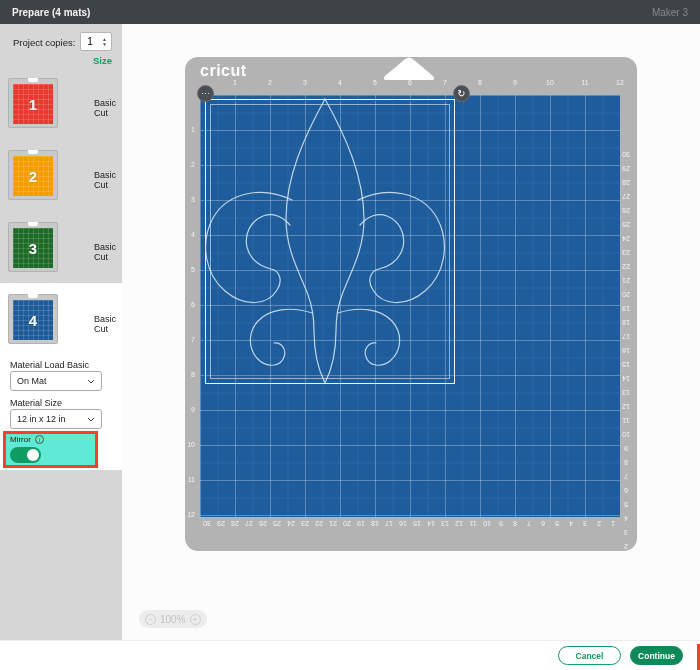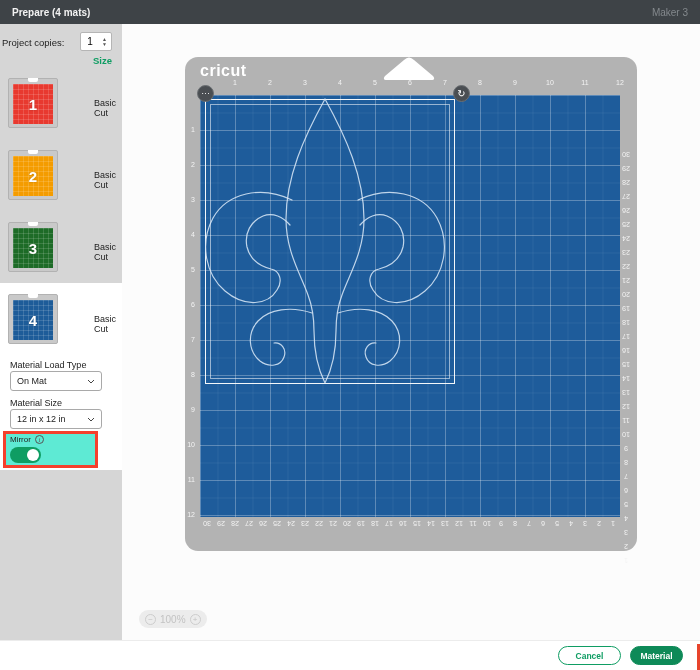--- a/index.html
+++ b/index.html
@@ -9,21 +9,21 @@
   
   .topbar { position:absolute; left:0; top:0; width:700px; height:24px;
     background:#3e4347; display:flex; align-items:center; }
   .topbar .tb-left  { position:absolute; left:12px;  color:#f2f2f2; font-size:10px; font-weight:600; }
   .topbar .tb-title { position:absolute; left:0; right:0; text-align:center; color:#f2f2f2; font-size:10px; font-weight:600; }
   .topbar .tb-right { position:absolute; right:12px; color:#84898d; font-size:10px; }
 
   
   .sidebar { position:absolute; left:0; top:24px; width:122px; height:616px; background:#d6d6d6; }
   .copies { position:relative; height:43px; }
-  .copies-label { position:absolute; left:2px; top:13px; font-size:9.5px; color:#222; }
+  .copies-label { position:absolute; left:13px; top:13px; font-size:9.5px; color:#222; }
   .spinbox { position:absolute; left:80px; top:8px; width:32px; height:19px; background:#fff;
     border:1px solid #b5b5b5; border-radius:2px; display:flex; }
   .spinbox input { width:18px; border:0; outline:none; font-size:10px; text-align:center;
     font-family:inherit; background:transparent; }
   .spin-arrows { width:11px; display:flex; flex-direction:column; align-items:center;
     justify-content:center; font-size:5px; color:#555; line-height:5px; cursor:pointer; }
   .apply { position:absolute; right:10px; top:31px; color:#0f9d63; font-size:9.5px; font-weight:700; cursor:pointer; }
 
   .mats { position:absolute; left:0; top:43px; width:122px; }
   .mat-row { position:relative; width:122px; height:72px; cursor:pointer; }
@@ -162,21 +162,21 @@
           <div class="notch"></div>
           <div class="inner" style="background-color:#1d5c99">
             <span class="num">4</span>
           </div>
         </div>
         <span class="mat-label">Basic Cut</span>
       </div>
     </div>
 
   <div class="controls">
-    <span class="ctl-label" style="top:5px">Material Load Type</span>
+    <span class="ctl-label" style="top:5px">Material Load Basic</span>
     <div class="select" style="top:16px">
       <span class="sel-val">On Mat</span>
       <svg width="8" height="5" viewBox="0 0 8 5">
           <path d="M1 1 L4 4 L7 1" fill="none" stroke="#444" stroke-width="1"></path>
         </svg>
     </div>
     <span class="ctl-label" style="top:43px">Material Size</span>
     <div class="select" style="top:54px">
       <span class="sel-val">12 in x 12 in</span>
       <svg width="8" height="5" viewBox="0 0 8 5">
@@ -319,15 +319,15 @@
 
   <div class="zoompill">
     <span class="zoombtn"><span>−</span></span>
     <span>100%</span>
     <span class="zoombtn"><span>+</span></span>
   </div>
 </div>
 
 <div class="bottombar">
   <button class="btn btn-cancel">Cancel</button>
-  <button class="btn btn-continue">Material</button>
+  <button class="btn btn-continue">Continue</button>
   <div class="red-sliver"></div>
 </div>
 
 </body></html>

